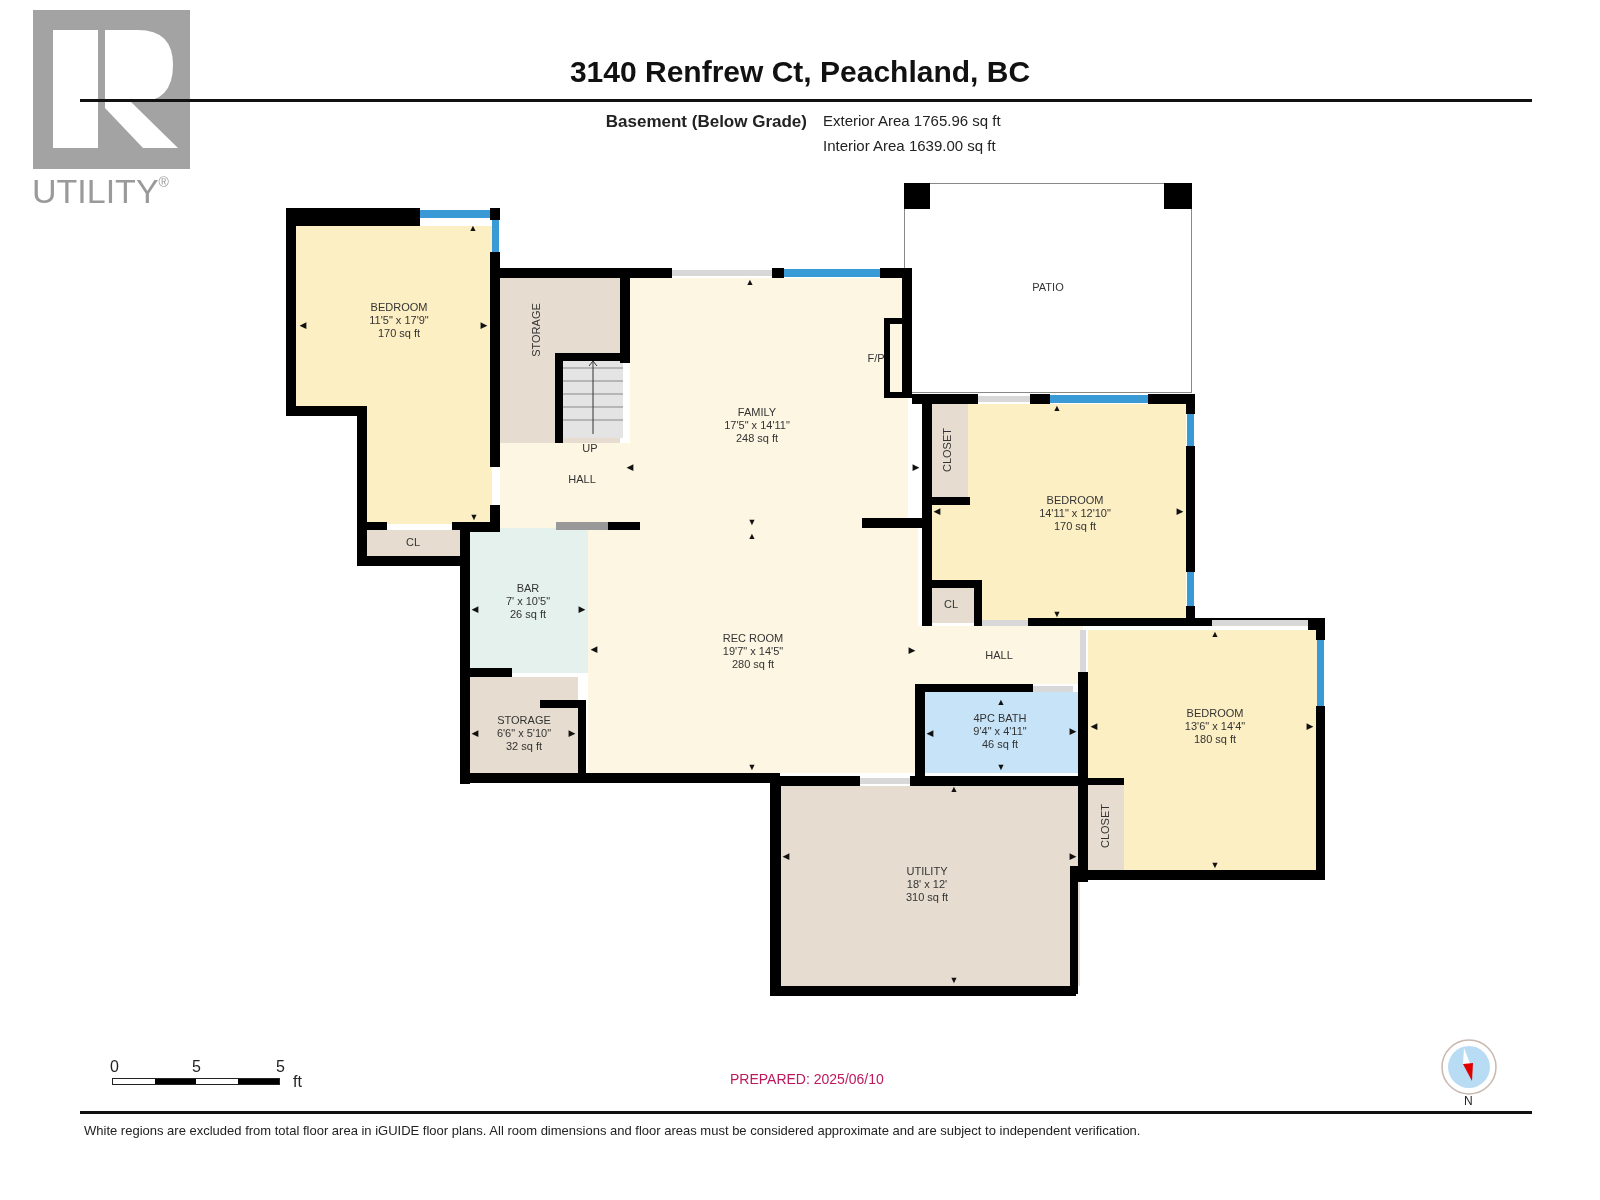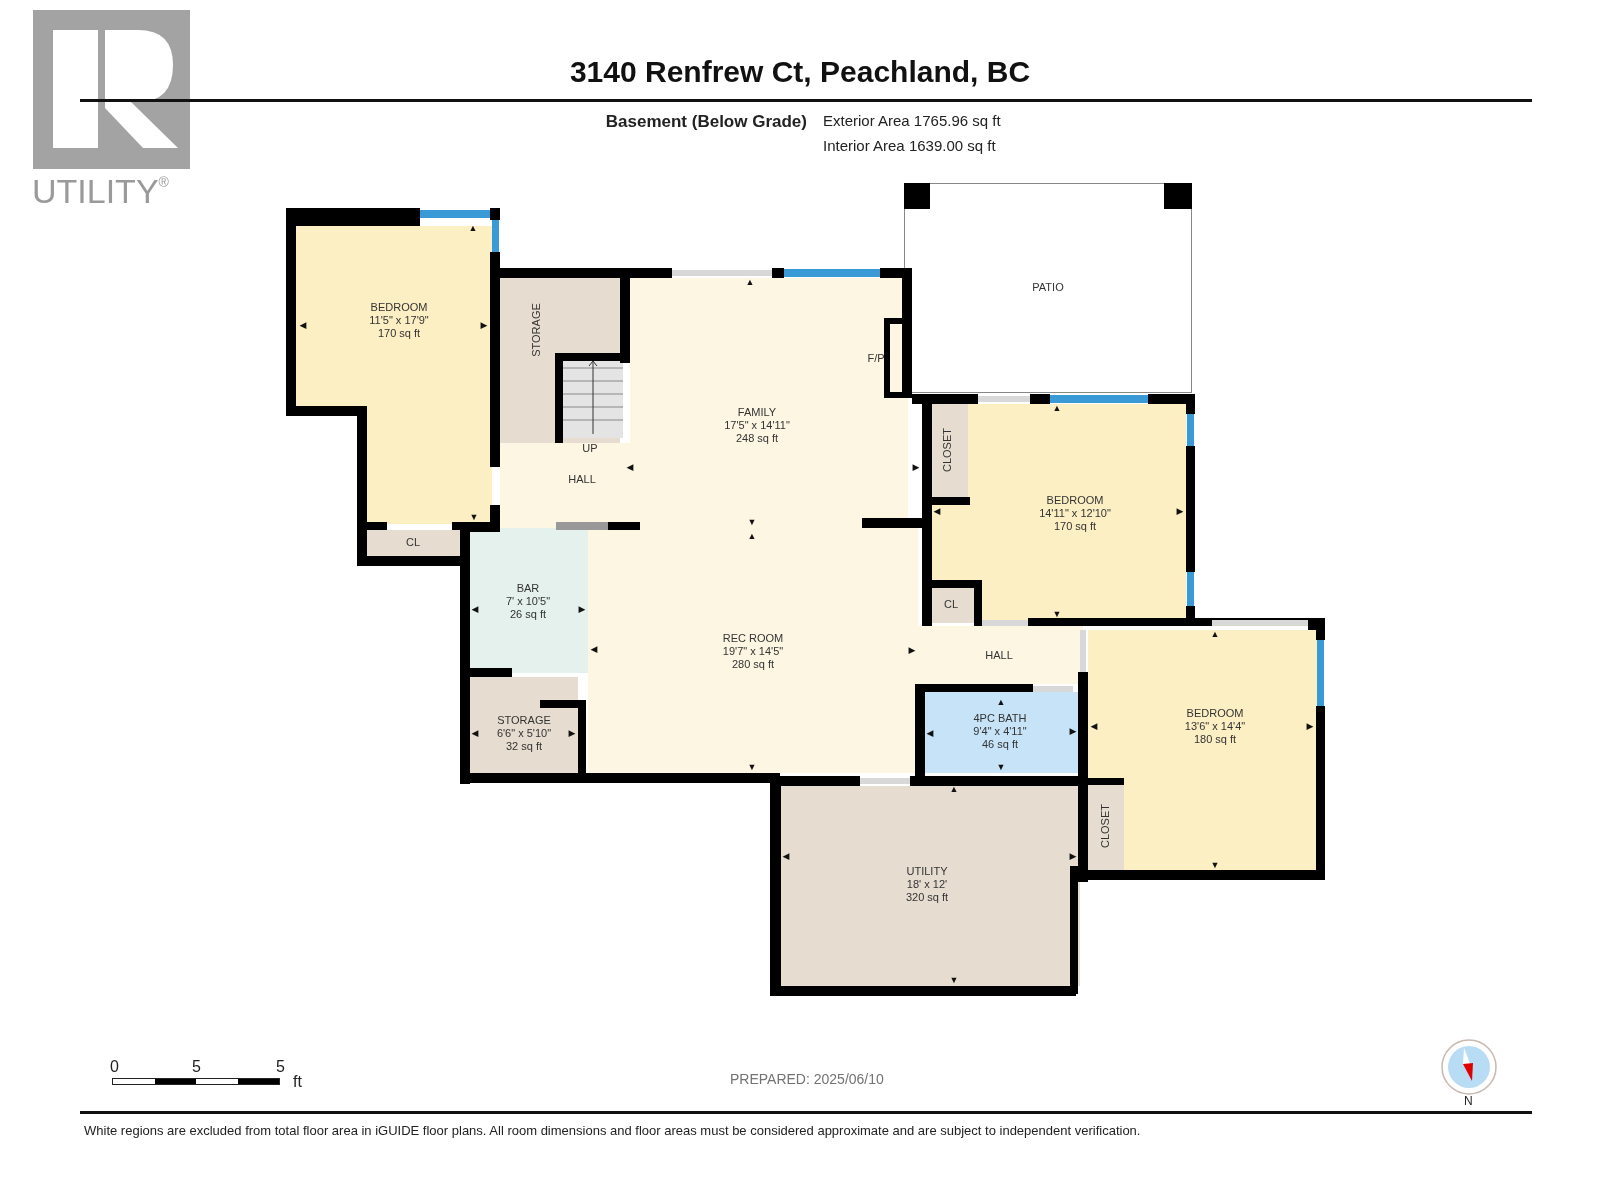--- a/index.html
+++ b/index.html
@@ -16,21 +16,21 @@
   
   .room{position:absolute;}
   .wall{position:absolute;background:#000;}
   .win{position:absolute;background:#3a9ad6;}
   .door{position:absolute;background:#d8d8d8;}
   .lbl{position:absolute;text-align:center;font-size:11px;line-height:13px;color:#333;transform:translate(-50%,-50%);white-space:nowrap;}
   .vlbl{position:absolute;font-size:11px;color:#333;transform:translate(-50%,-50%) rotate(-90deg);white-space:nowrap;}
   .arr{position:absolute;font-size:9px;color:#111;transform:translate(-50%,-50%);line-height:9px;}
   .scale-lbl{font-size:16px;color:#222;}
   .footer-text{left:84px;top:1123px;font-size:13px;color:#222;}
-  .prepared{left:730px;top:1071px;font-size:14px;color:#737373;}
+  .prepared{left:730px;top:1071px;font-size:14px;color:#be185d;}
 </style>
 </head>
 <body>
 
 <div class="abs logo-box">
   <svg width="157" height="159">
     <rect x="20" y="20" width="45" height="118" fill="#fff"></rect>
     <path d="M72 20 H105 Q140 20 140 55 Q140 92 105 92 H98 L145 138 H110 L72 98 Z" fill="#fff"></path>
     <rect x="72" y="20" width="0" height="0" fill="#fff"></rect>
   </svg>
@@ -205,21 +205,21 @@
   </div>
   <div class="lbl" style="left:1215px;top:726px;">
     <div>BEDROOM</div>
       <div>13'6" x 14'4"</div>
       <div>180 sq ft</div>
   </div>
   <div class="vlbl" style="left:1105px;top:826px;">CLOSET</div>
   <div class="lbl" style="left:927px;top:884px;">
     <div>UTILITY</div>
       <div>18' x 12'</div>
-      <div>320 sq ft</div>
+      <div>310 sq ft</div>
   </div>
 
   <div class="arr" style="left:303px;top:325px;">◀</div>
   <div class="arr" style="left:484px;top:325px;">▶</div>
   <div class="arr" style="left:473px;top:228px;">▲</div>
   <div class="arr" style="left:474px;top:517px;">▼</div>
   <div class="arr" style="left:750px;top:282px;">▲</div>
   <div class="arr" style="left:630px;top:467px;">◀</div>
   <div class="arr" style="left:916px;top:467px;">▶</div>
   <div class="arr" style="left:752px;top:522px;">▼</div>

